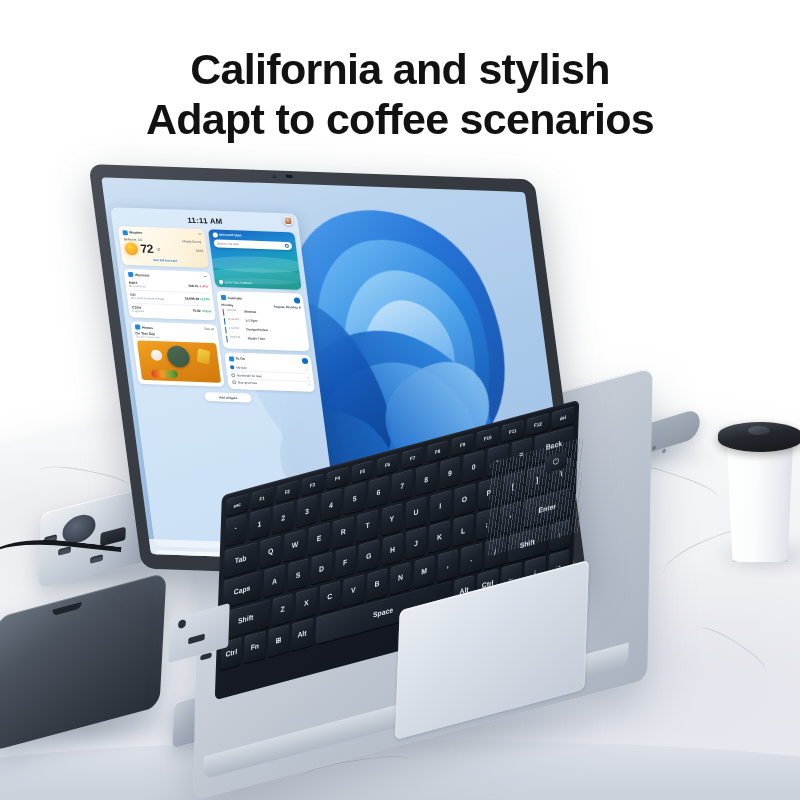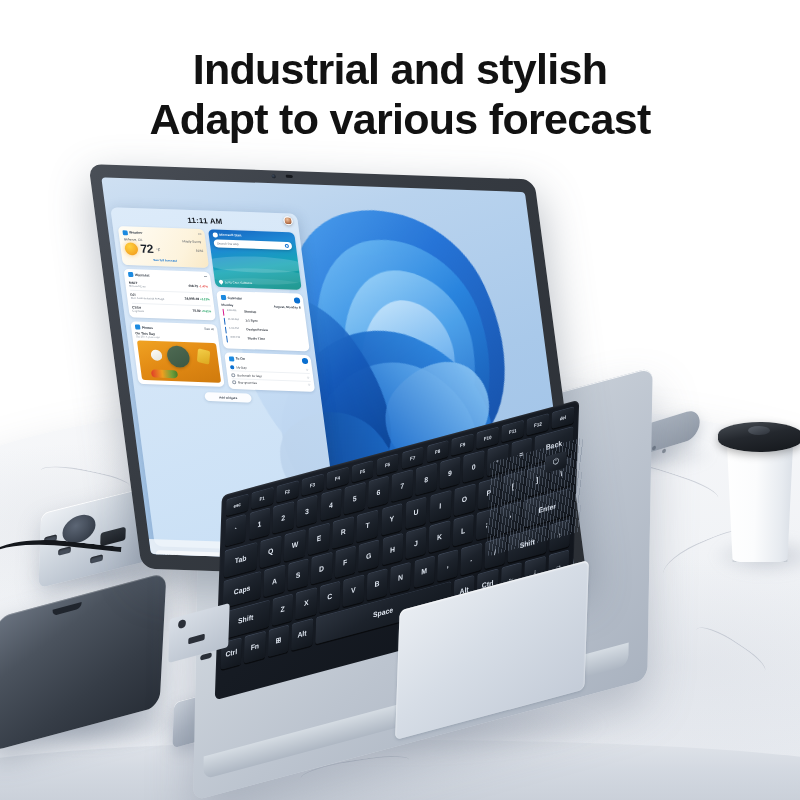--- a/index.html
+++ b/index.html
@@ -394,22 +394,22 @@
     background:radial-gradient(ellipse at center, rgba(110,122,142,.32), rgba(110,122,142,0) 70%);
     filter:blur(6px);
   }
 </style>
 </head>
 <body>
 
 <div id="stage">
 
   <div class="headline">
-    <span class="l1">Industrial and stylish</span>
-    <span class="l2">Adapt to various forecast</span>
+    <span class="l1">California and stylish</span>
+    <span class="l2">Adapt to coffee scenarios</span>
   </div>
 
   <div class="table-top"></div>
   <div class="table-edge"></div>
   <div class="vein" style="left:600px;top:470px;width:120px;height:26px;transform:rotate(18deg);"></div>
   <div class="vein" style="left:660px;top:540px;width:96px;height:30px;transform:rotate(-22deg);"></div>
   <div class="vein" style="left:690px;top:640px;width:80px;height:22px;transform:rotate(34deg);"></div>
   <div class="vein" style="left:300px;top:760px;width:110px;height:20px;transform:rotate(-8deg);"></div>
   <div class="vein" style="left:40px;top:470px;width:90px;height:18px;transform:rotate(12deg);"></div>
 

